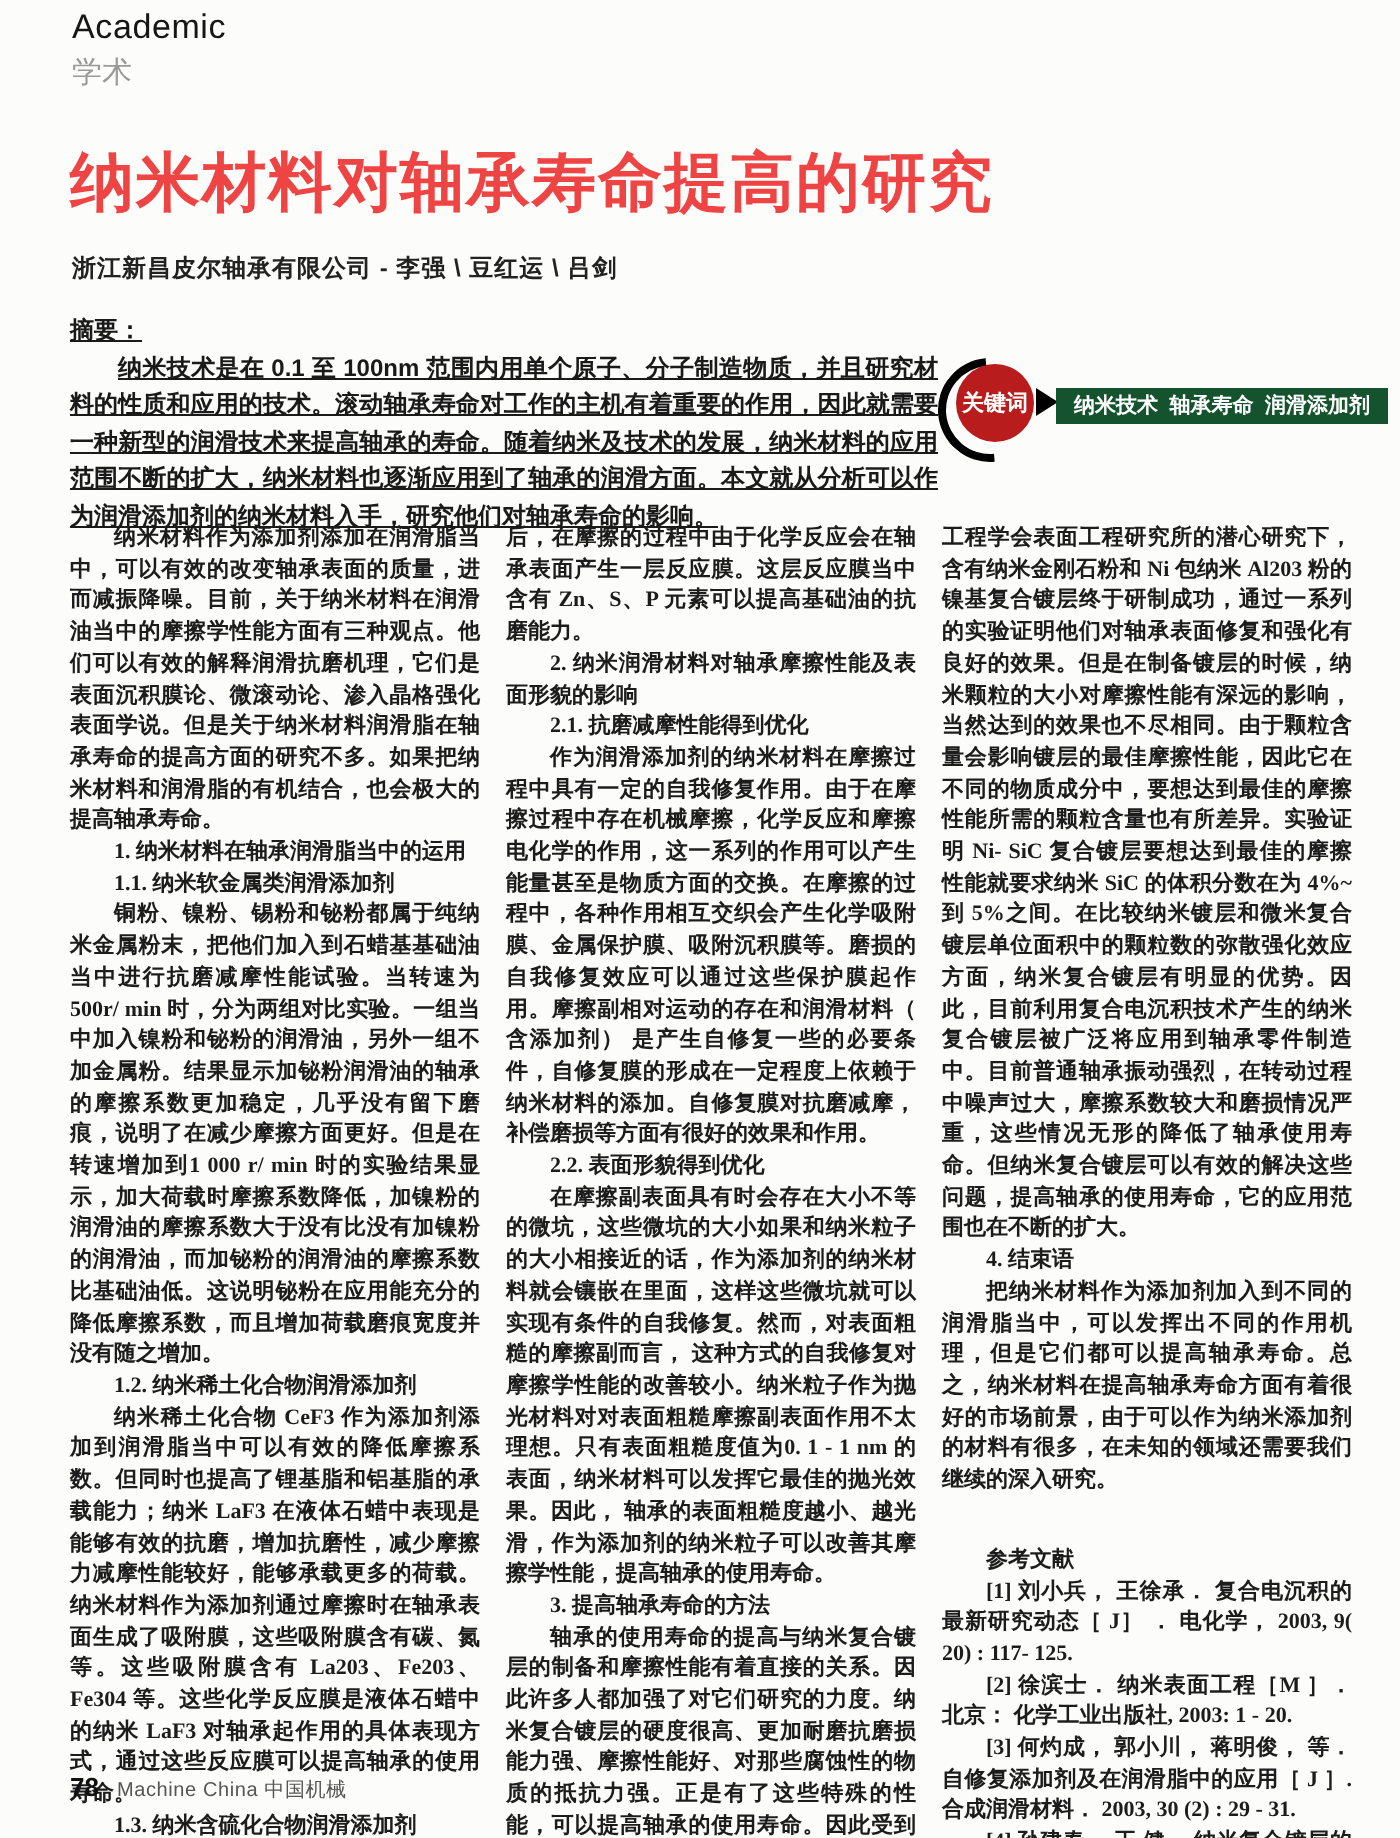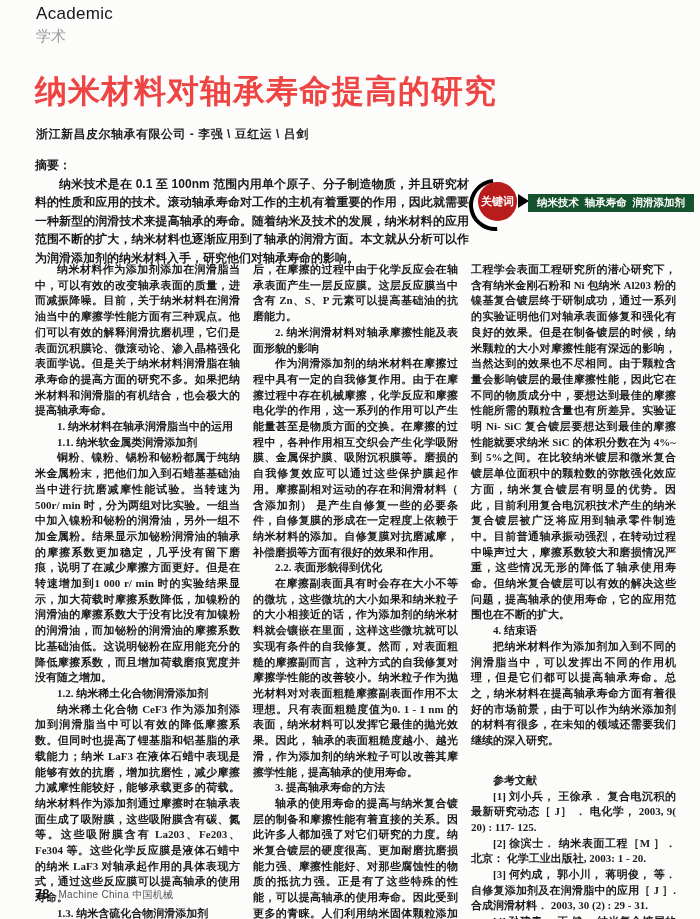--- a/index.html
+++ b/index.html
@@ -24,21 +24,21 @@
   }
   .byline{
     position:absolute;left:36px;top:126px;
     font-family:"Liberation Sans","DejaVu Sans",sans-serif;
     font-weight:bold;font-size:12px;color:#222;letter-spacing:.5px;
   }
   
   .abstract{
     position:absolute;left:35px;top:156px;width:434px;
     font-family:"Liberation Sans","DejaVu Sans",sans-serif;
-    font-weight:bold;font-size:12px;line-height:18.5px;color:#1a1a1a;
+    font-weight:bold;font-size:12px;line-height:18.5px;color:#1a1a1a;text-decoration:underline;
   }
   .abs-label{margin:0;}
   .abs-text{margin:0;text-indent:2em;text-align:justify;}
   
   .kw{position:absolute;left:477px;top:181px;height:46px;}
   .kw-ring{
     position:absolute;left:-8px;top:-2px;width:44px;height:44px;
     border:4px solid #000;border-radius:50%;
     border-right-color:transparent;border-top-color:transparent;
     transform:rotate(40deg);
@@ -111,20 +111,21 @@
         <p class="h">1. 纳米材料在轴承润滑脂当中的运用</p>
         <p class="h">1.1. 纳米软金属类润滑添加剂</p>
         <p class="p">铜粉、镍粉、锡粉和铋粉都属于纯纳米金属粉末，把他们加入到石蜡基基础油当中进行抗磨减摩性能试验。当转速为500r/ min 时，分为两组对比实验。一组当中加入镍粉和铋粉的润滑油，另外一组不加金属粉。结果显示加铋粉润滑油的轴承的摩擦系数更加稳定，几乎没有留下磨痕，说明了在减少摩擦方面更好。但是在转速增加到1 000 r/ min 时的实验结果显示，加大荷载时摩擦系数降低，加镍粉的润滑油的摩擦系数大于没有比没有加镍粉的润滑油，而加铋粉的润滑油的摩擦系数比基础油低。这说明铋粉在应用能充分的降低摩擦系数，而且增加荷载磨痕宽度并没有随之增加。</p>
         <p class="h">1.2. 纳米稀土化合物润滑添加剂</p>
         <p class="p">纳米稀土化合物 CeF3 作为添加剂添加到润滑脂当中可以有效的降低摩擦系数。但同时也提高了锂基脂和铝基脂的承载能力；纳米 LaF3 在液体石蜡中表现是能够有效的抗磨，增加抗磨性，减少摩擦力减摩性能较好，能够承载更多的荷载。纳米材料作为添加剂通过摩擦时在轴承表面生成了吸附膜，这些吸附膜含有碳、氮等。这些吸附膜含有 La203、Fe203、Fe304 等。这些化学反应膜是液体石蜡中的纳米 LaF3 对轴承起作用的具体表现方式，通过这些反应膜可以提高轴承的使用寿命。</p>
         <p class="h">1.3. 纳米含硫化合物润滑添加剂</p>
       </div>
     <div class="col">
         <p class="cont">后，在摩擦的过程中由于化学反应会在轴承表面产生一层反应膜。这层反应膜当中含有 Zn、S、P 元素可以提高基础油的抗磨能力。</p>
         <p class="h">2. 纳米润滑材料对轴承摩擦性能及表面形貌的影响</p>
+        <p class="h">2.1. 抗磨减摩性能得到优化</p>
         <p class="p">作为润滑添加剂的纳米材料在摩擦过程中具有一定的自我修复作用。由于在摩擦过程中存在机械摩擦，化学反应和摩擦电化学的作用，这一系列的作用可以产生能量甚至是物质方面的交换。在摩擦的过程中，各种作用相互交织会产生化学吸附膜、金属保护膜、吸附沉积膜等。磨损的自我修复效应可以通过这些保护膜起作用。摩擦副相对运动的存在和润滑材料（ 含添加剂） 是产生自修复一些的必要条件，自修复膜的形成在一定程度上依赖于纳米材料的添加。自修复膜对抗磨减摩，补偿磨损等方面有很好的效果和作用。</p>
         <p class="h">2.2. 表面形貌得到优化</p>
         <p class="p">在摩擦副表面具有时会存在大小不等的微坑，这些微坑的大小如果和纳米粒子的大小相接近的话，作为添加剂的纳米材料就会镶嵌在里面，这样这些微坑就可以实现有条件的自我修复。然而，对表面粗糙的摩擦副而言， 这种方式的自我修复对摩擦学性能的改善较小。纳米粒子作为抛光材料对对表面粗糙摩擦副表面作用不太理想。只有表面粗糙度值为0. 1 - 1 nm 的表面，纳米材料可以发挥它最佳的抛光效果。因此， 轴承的表面粗糙度越小、越光滑，作为添加剂的纳米粒子可以改善其摩擦学性能，提高轴承的使用寿命。</p>
         <p class="h">3. 提高轴承寿命的方法</p>
         <p class="p">轴承的使用寿命的提高与纳米复合镀层的制备和摩擦性能有着直接的关系。因此许多人都加强了对它们研究的力度。纳米复合镀层的硬度很高、更加耐磨抗磨损能力强、摩擦性能好、对那些腐蚀性的物质的抵抗力强。正是有了这些特殊的性能，可以提高轴承的使用寿命。因此受到更多的青睐。人们利用纳米固体颗粒添加到镀液中，纳米颗粒与金属离子相结合而沉积下来的原理得到纳米复合镀层。中国机械</p>
       </div>
     <div class="col">
         <p class="cont">工程学会表面工程研究所的潜心研究下，含有纳米金刚石粉和 Ni 包纳米 Al203 粉的镍基复合镀层终于研制成功，通过一系列的实验证明他们对轴承表面修复和强化有良好的效果。但是在制备镀层的时候，纳米颗粒的大小对摩擦性能有深远的影响，当然达到的效果也不尽相同。由于颗粒含量会影响镀层的最佳摩擦性能，因此它在不同的物质成分中，要想达到最佳的摩擦性能所需的颗粒含量也有所差异。实验证明 Ni- SiC 复合镀层要想达到最佳的摩擦性能就要求纳米 SiC 的体积分数在为 4%~ 到 5%之间。在比较纳米镀层和微米复合镀层单位面积中的颗粒数的弥散强化效应方面，纳米复合镀层有明显的优势。因此，目前利用复合电沉积技术产生的纳米复合镀层被广泛将应用到轴承零件制造中。目前普通轴承振动强烈，在转动过程中噪声过大，摩擦系数较大和磨损情况严重，这些情况无形的降低了轴承使用寿命。但纳米复合镀层可以有效的解决这些问题，提高轴承的使用寿命，它的应用范围也在不断的扩大。</p>
         <p class="h">4. 结束语</p>
         <p class="p">把纳米材料作为添加剂加入到不同的润滑脂当中，可以发挥出不同的作用机理，但是它们都可以提高轴承寿命。总之，纳米材料在提高轴承寿命方面有着很好的市场前景，由于可以作为纳米添加剂的材料有很多，在未知的领域还需要我们继续的深入研究。</p>

